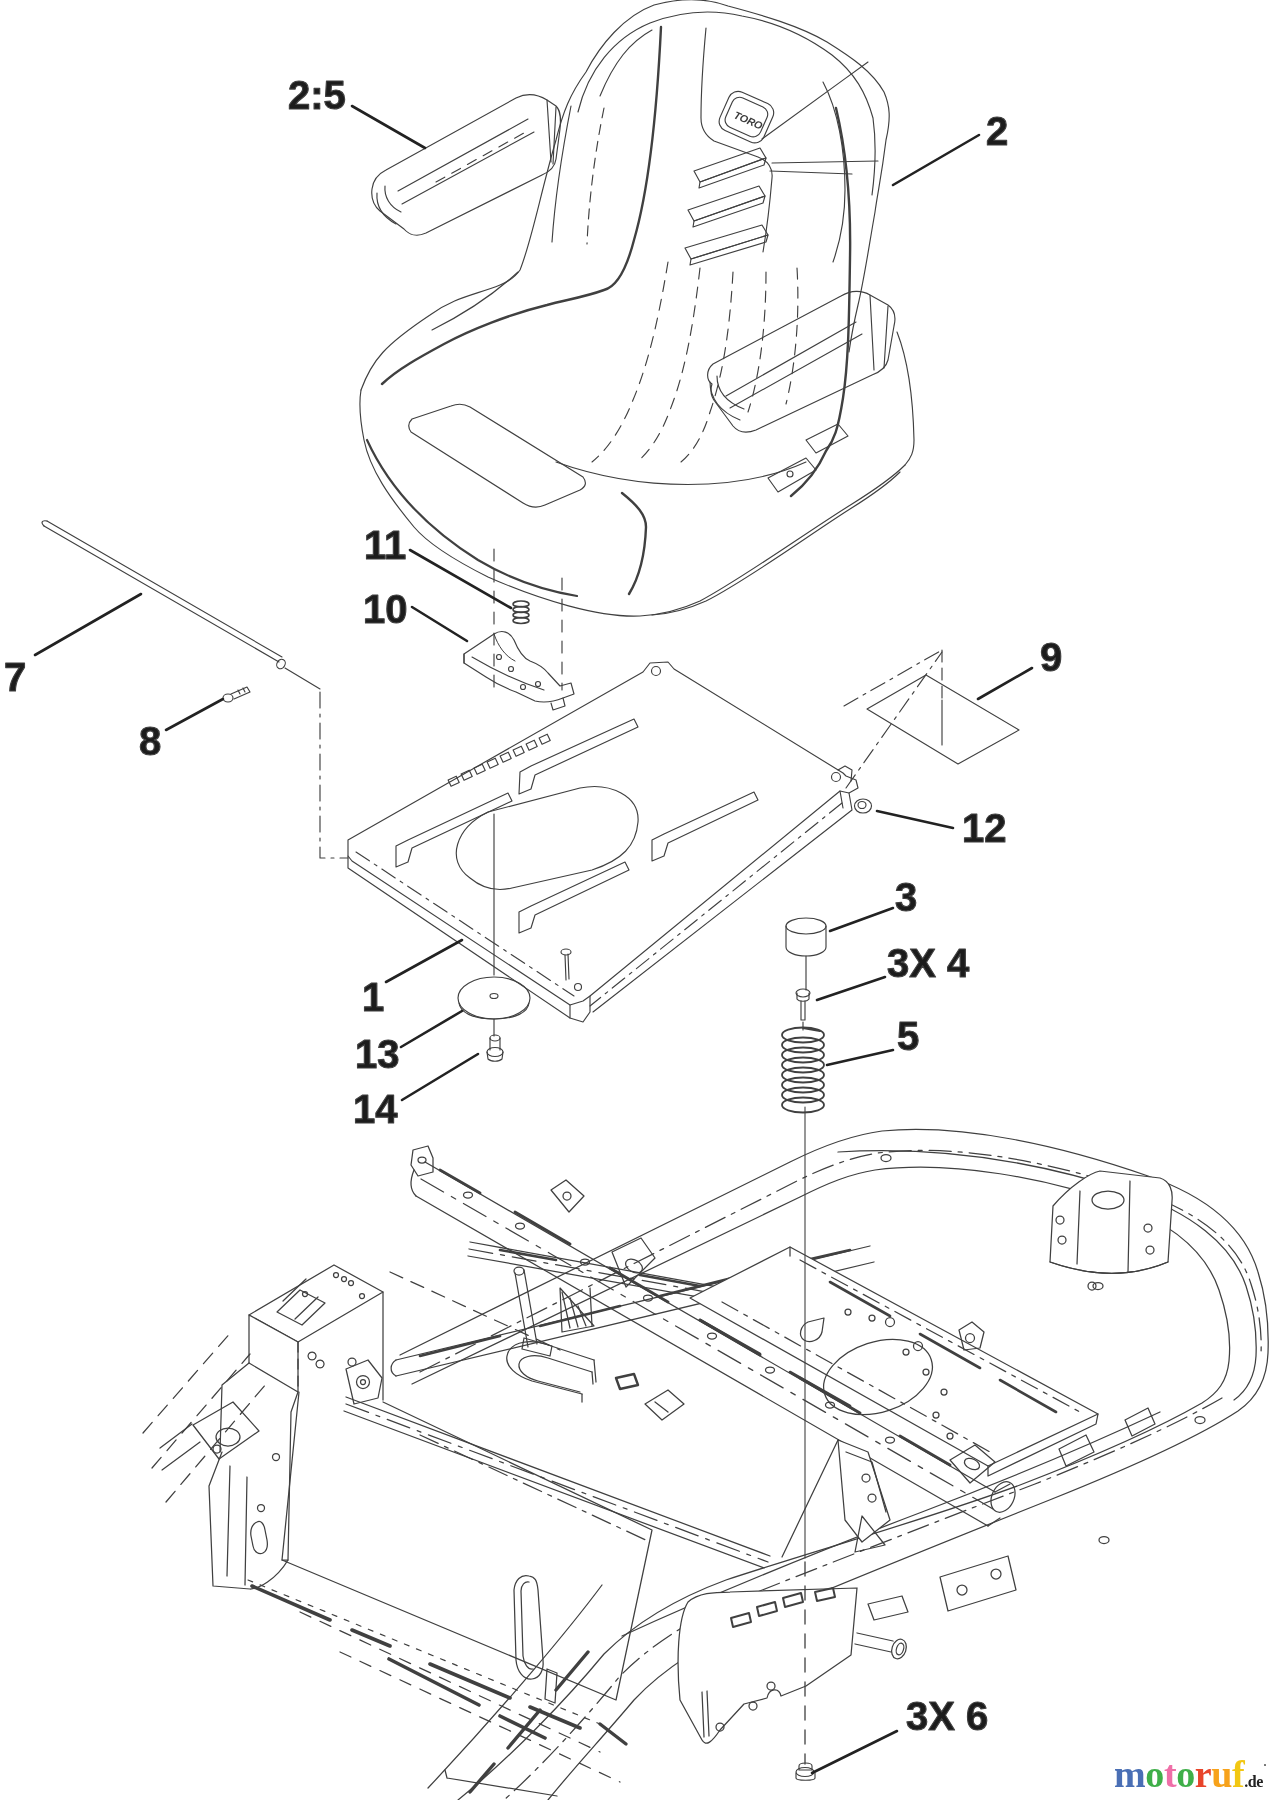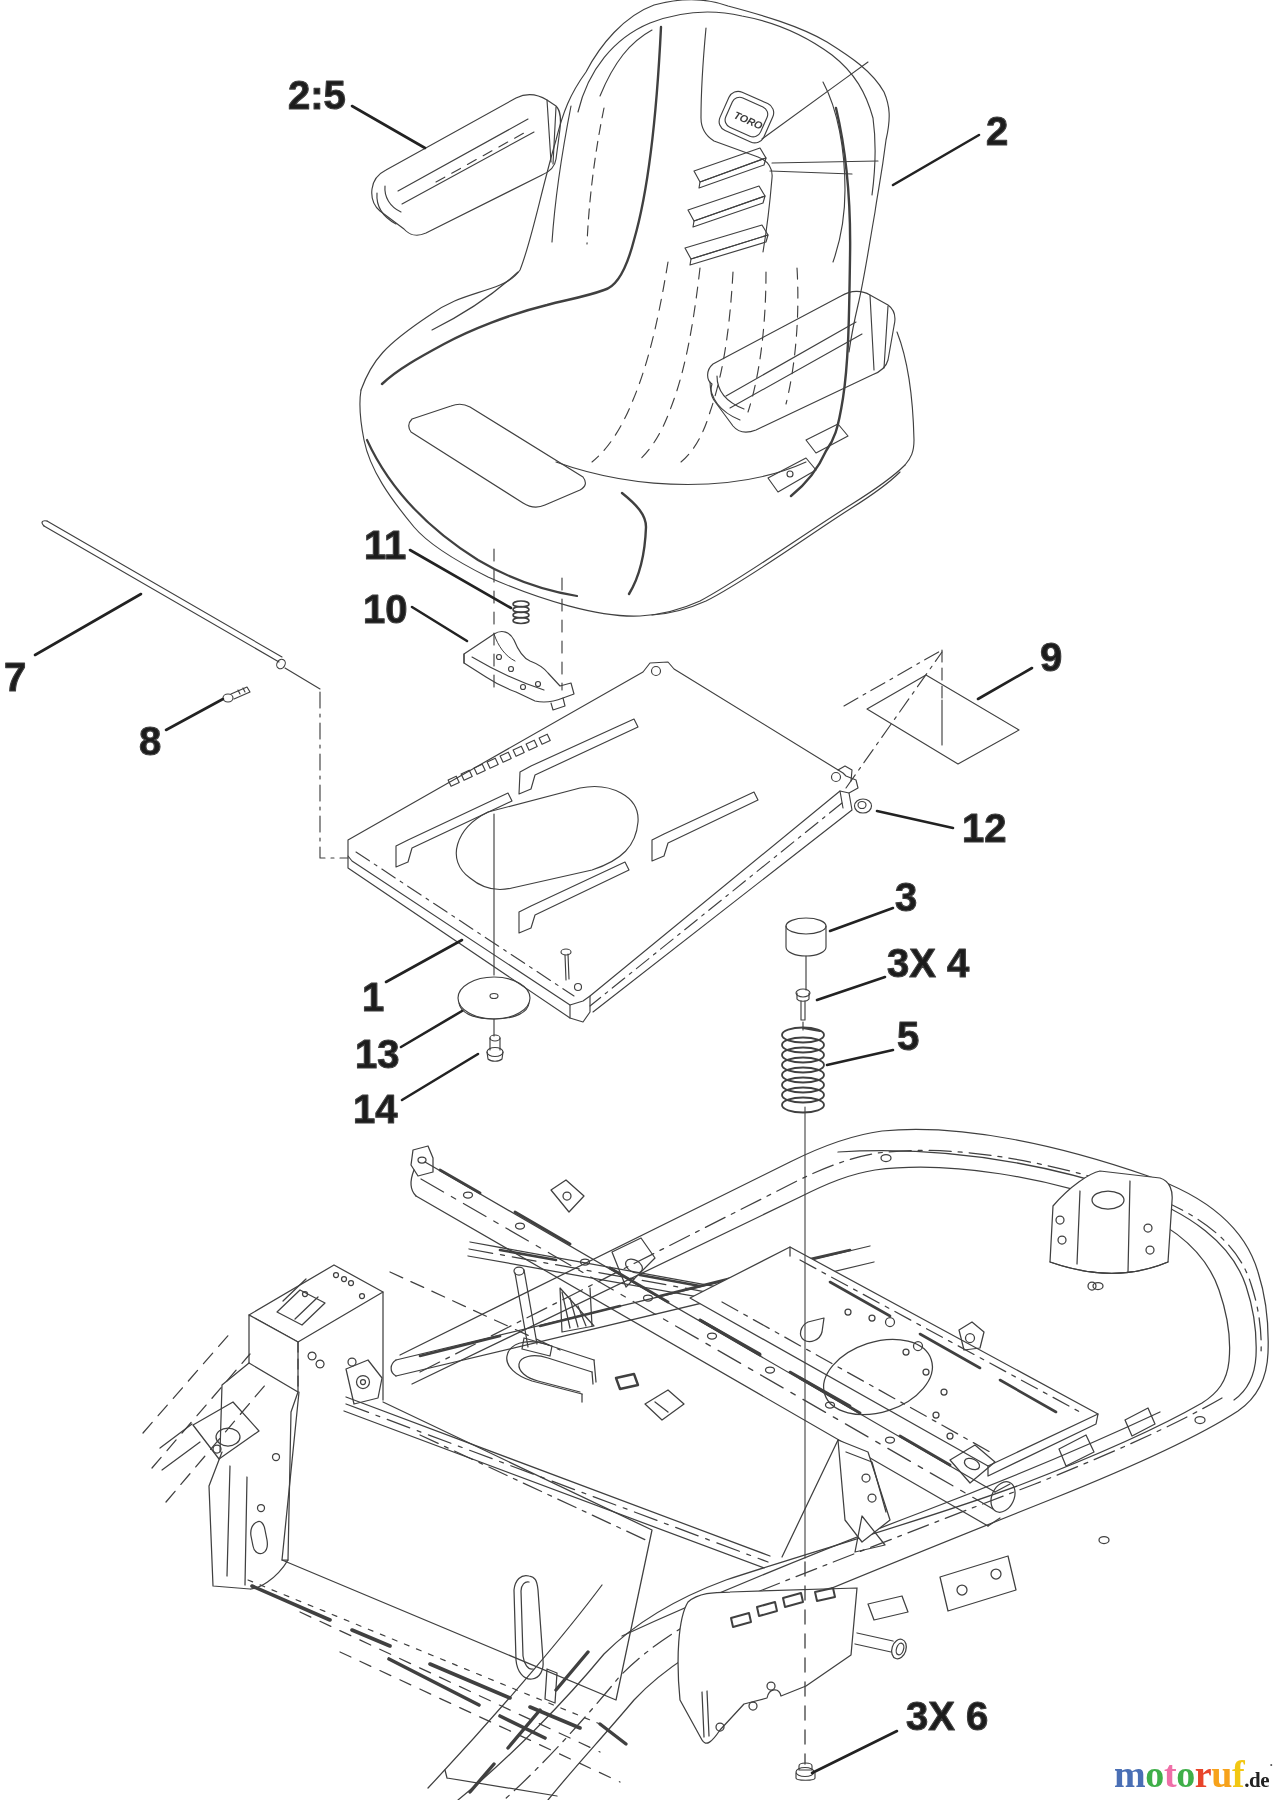--- a/index.html
+++ b/index.html
@@ -419,14 +419,14 @@
 <text class="lbl" x="895" y="911">3</text>
 <text class="lbl" x="887" y="977">3X 4</text>
 <text class="lbl" x="897" y="1050">5</text>
 <text class="lbl" x="362" y="1011">1</text>
 <text class="lbl" x="355" y="1068">13</text>
 <text class="lbl" x="353" y="1123">14</text>
 <text class="lbl" x="906" y="1730">3X 6</text>
 </g>
 </g>
     </svg>
-<div class="logo"><span style="color:#4a6fb5">m</span><span style="color:#3faf49">o</span><span style="color:#ef6fa8">t</span><span style="color:#3faf49">o</span><span style="color:#e8442a">r</span><span style="color:#f7a21b">u</span><span style="color:#f2c712">f</span><span style="color:#222;font-size:21px">.de</span><span style="color:#555;font-size:12px;vertical-align:18px">·</span></div>
+<div class="logo"><span style="color:#4a6fb5">m</span><span style="color:#3faf49">o</span><span style="color:#ef6fa8">t</span><span style="color:#3faf49">o</span><span style="color:#e8442a">r</span><span style="color:#f7a21b">u</span><span style="color:#f2c712">f</span><span style="color:#222;font-size:16px">.de</span><span style="color:#555;font-size:12px;vertical-align:18px">·</span></div>
 </div>
 
 </body></html>

